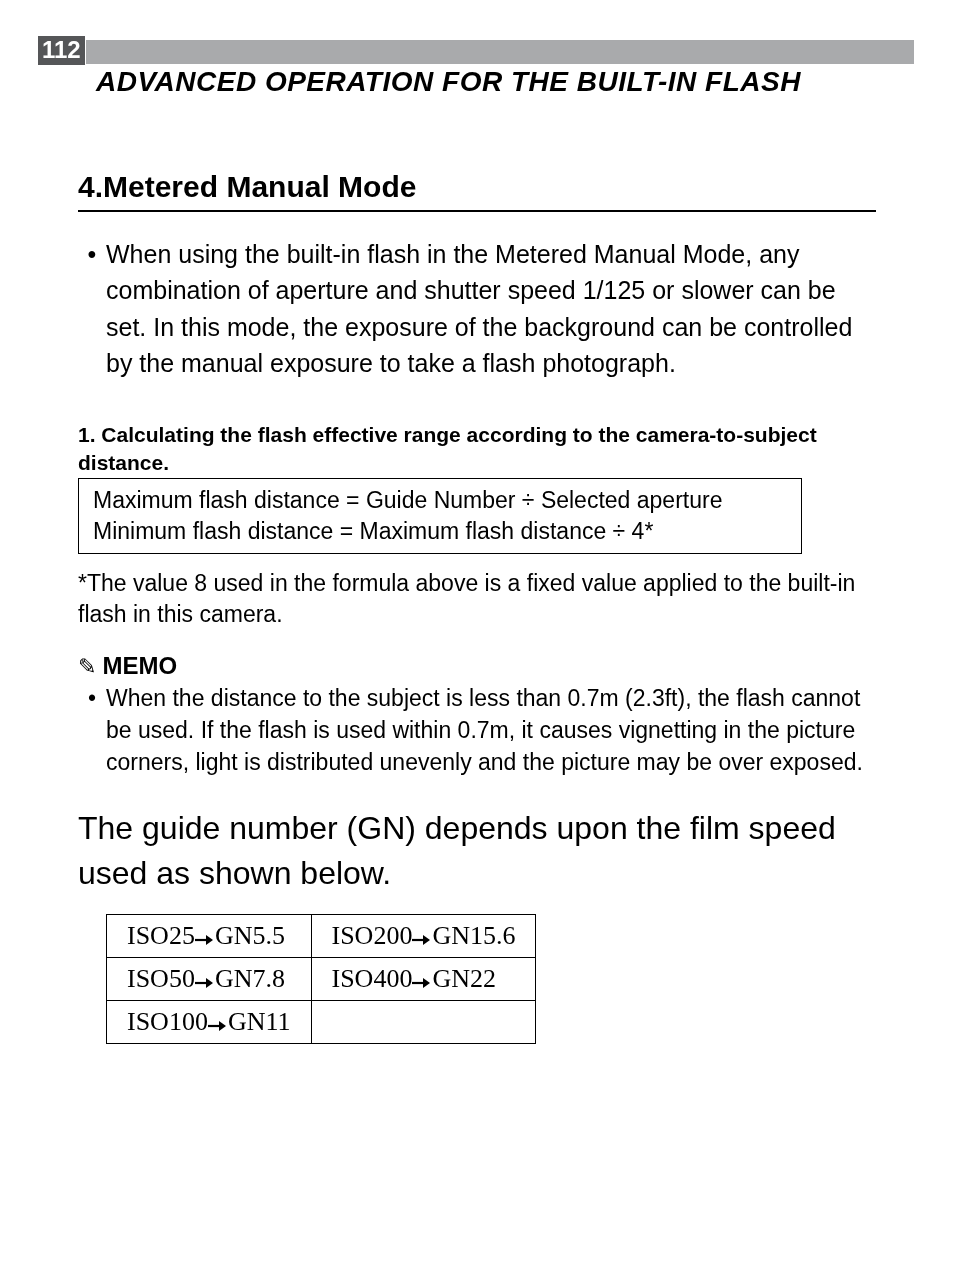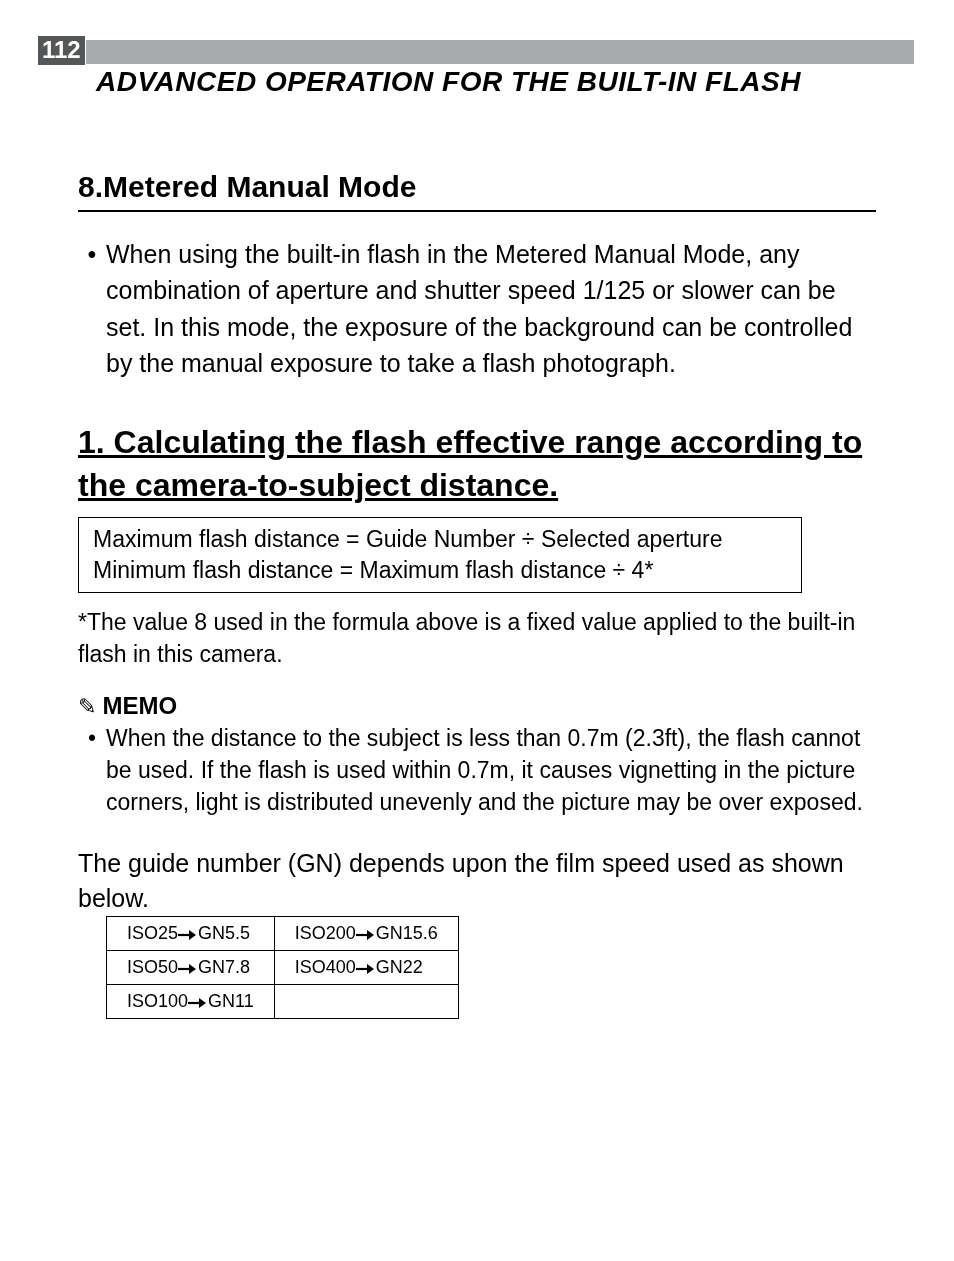--- a/index.html
+++ b/index.html
@@ -62,25 +62,24 @@
     font-size: 25px;
     line-height: 1.45;
     margin-bottom: 40px;
   }
   .bullet-block .dot {
     width: 28px;
     flex: 0 0 28px;
     text-align: center;
   }
   .sub-head {
-    font-size: 32px;
+    font-size: 21px;
     font-weight: bold;
     line-height: 1.35;
-    margin-bottom: 10px;
-    text-decoration: underline;
+    margin-bottom: 0;
   }
   .formula-box {
     border: 1.5px solid #000;
     padding: 6px 14px;
     font-size: 23px;
     line-height: 1.35;
     width: 724px;
     box-sizing: border-box;
     margin-bottom: 14px;
   }
@@ -104,32 +103,34 @@
     font-size: 23px;
     line-height: 1.4;
     margin-bottom: 28px;
   }
   .memo-bullet .dot {
     width: 28px;
     flex: 0 0 28px;
     text-align: center;
   }
   .gn-intro {
-    font-size: 25px;
+    font-size: 32px;
     line-height: 1.4;
+    margin-bottom: 18px;
   }
   .gn-table {
     border-collapse: collapse;
     margin-left: 28px;
   }
   .gn-table td {
     border: 1.5px solid #000;
-    font-size: 18px;
+    font-size: 26px;
     padding: 6px 20px;
     white-space: nowrap;
+    font-family: Liberation Serif, serif;
   }
   .gn-table td.empty { }
   .arrow {
     display: inline-block;
     vertical-align: -2px;
     margin: 0 2px 0 0;
   }
 </style>
 </head>
 <body>
@@ -137,21 +138,21 @@
 <div class="page">
 
   <div class="page-tab">
     <span>112</span>
   </div>
   <div class="header-bar"></div>
   <div class="header-title">ADVANCED OPERATION FOR THE BUILT-IN FLASH</div>
 
   <div class="content">
 
-    <div class="section-title">8.Metered Manual Mode</div>
+    <div class="section-title">4.Metered Manual Mode</div>
     <hr class="section-rule">
 
     <div class="bullet-block">
       <div class="dot">•</div>
       <div>When using the built-in flash in the Metered Manual Mode, any combination of aperture and shutter speed 1/125 or slower can be set. In this mode, the exposure of the background can be controlled by the manual exposure to take a flash photograph.</div>
     </div>
 
     <div class="sub-head">1. Calculating the flash effective range according to the camera-to-subject distance.</div>
 
     <div class="formula-box">

